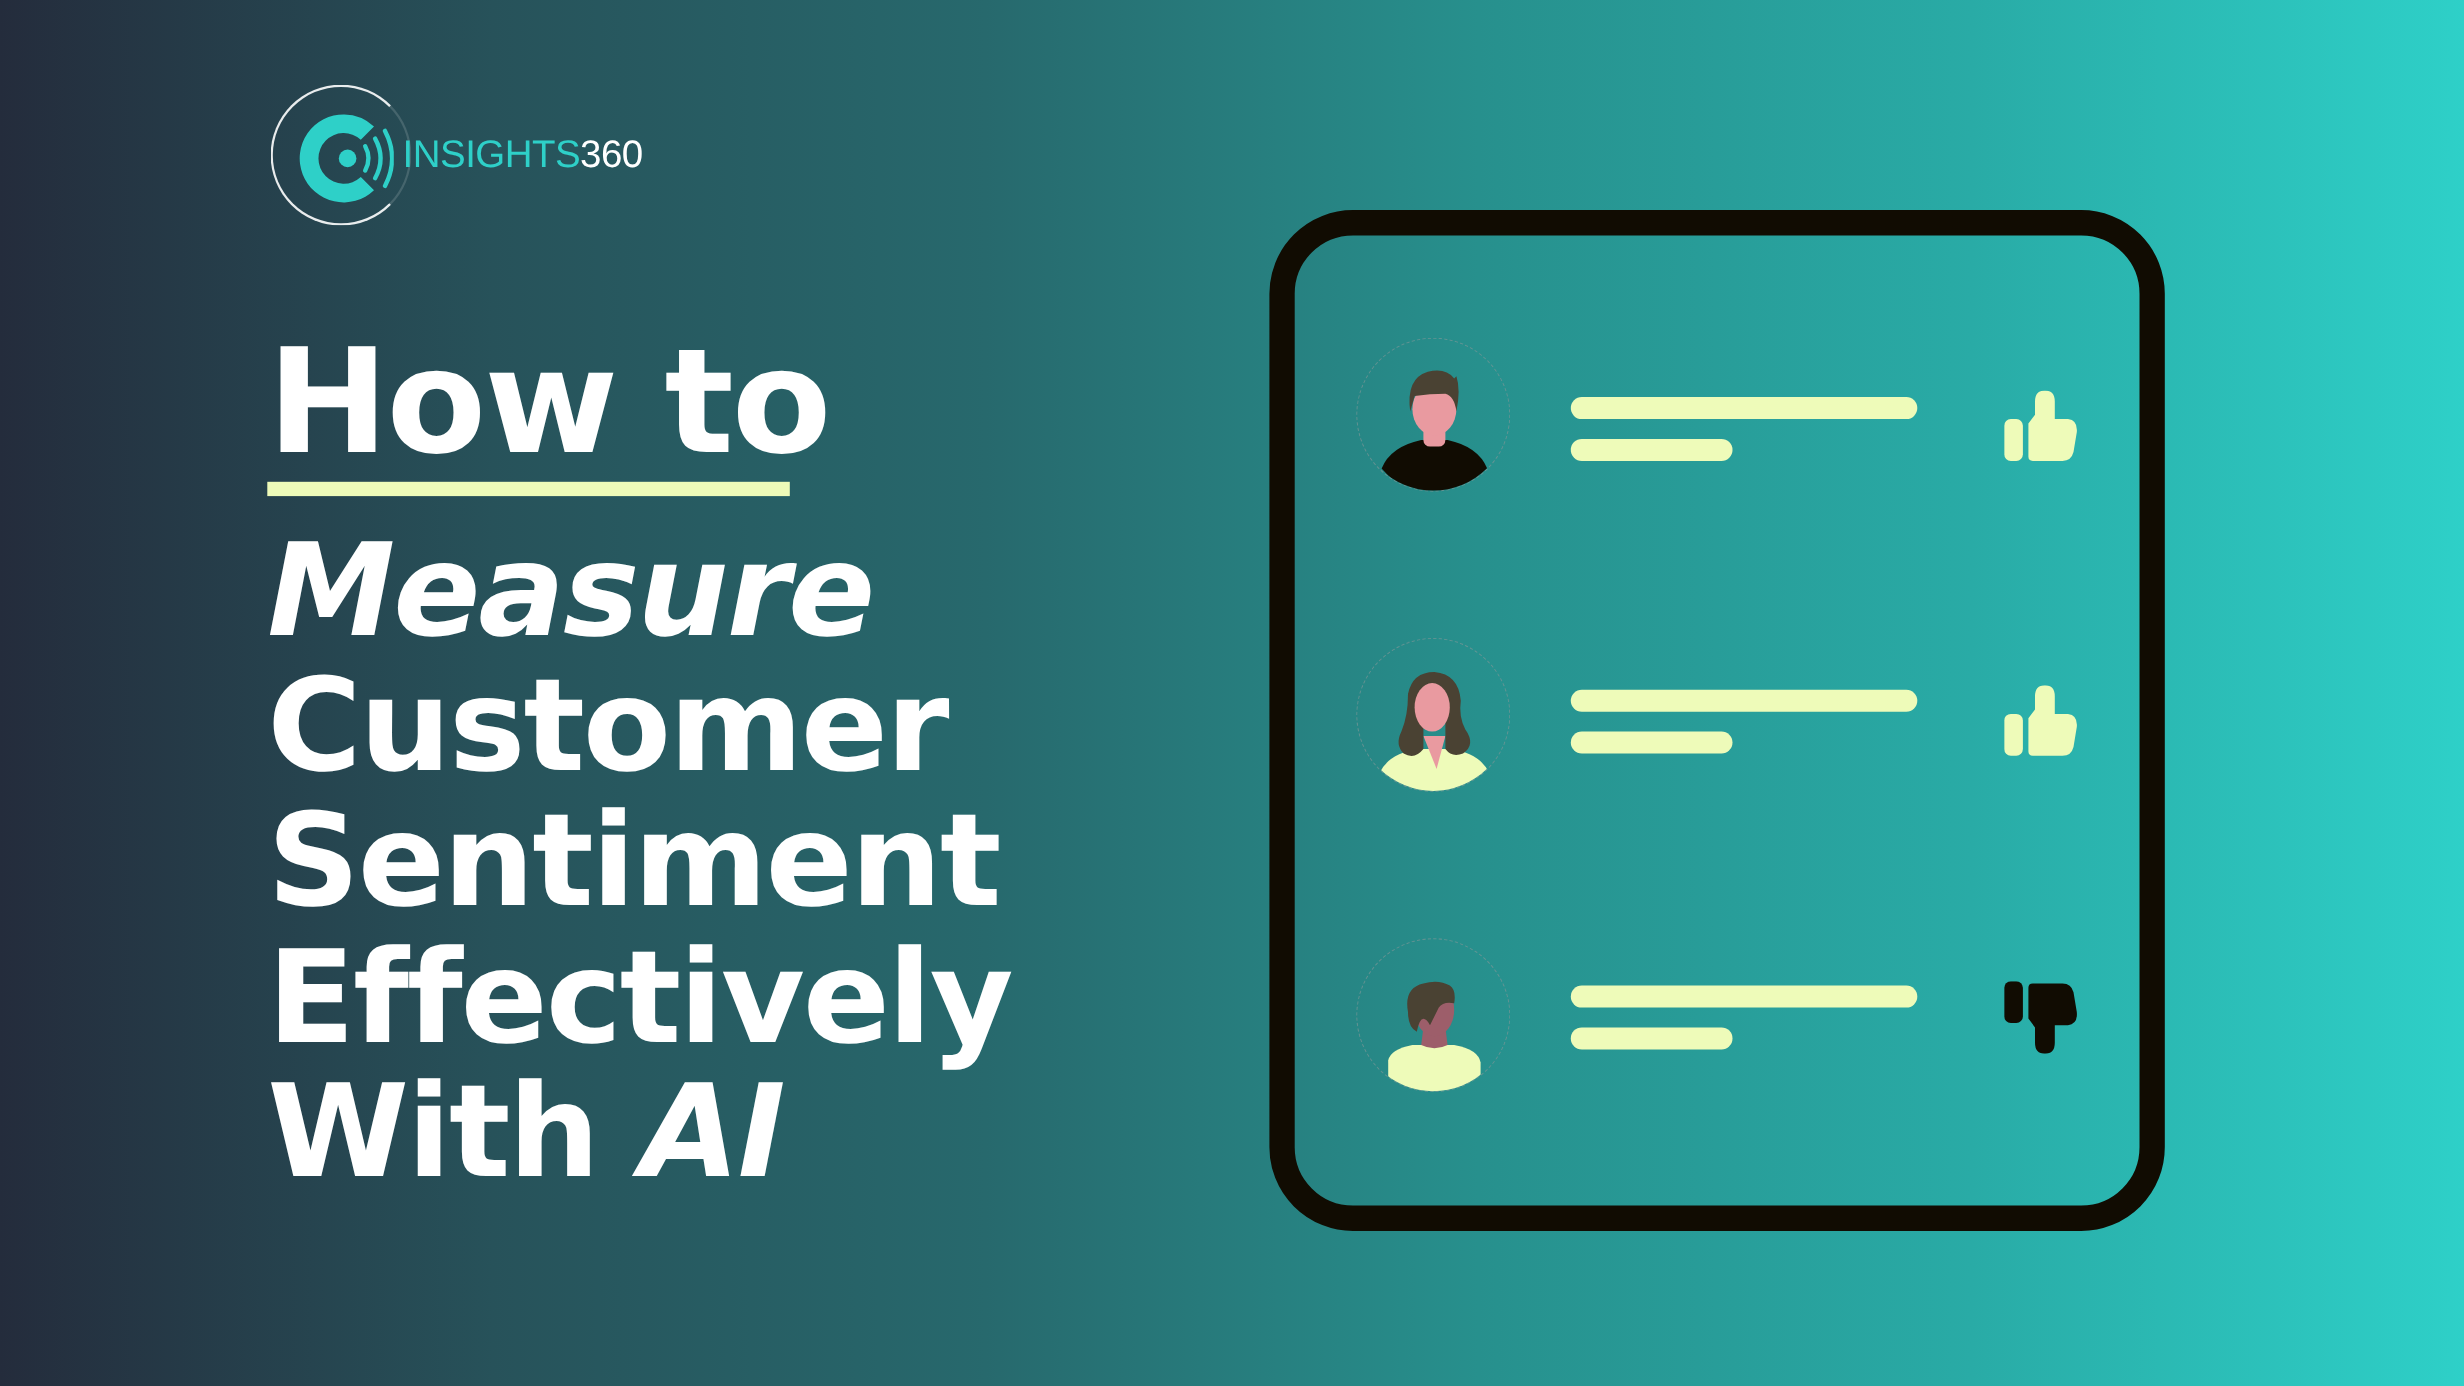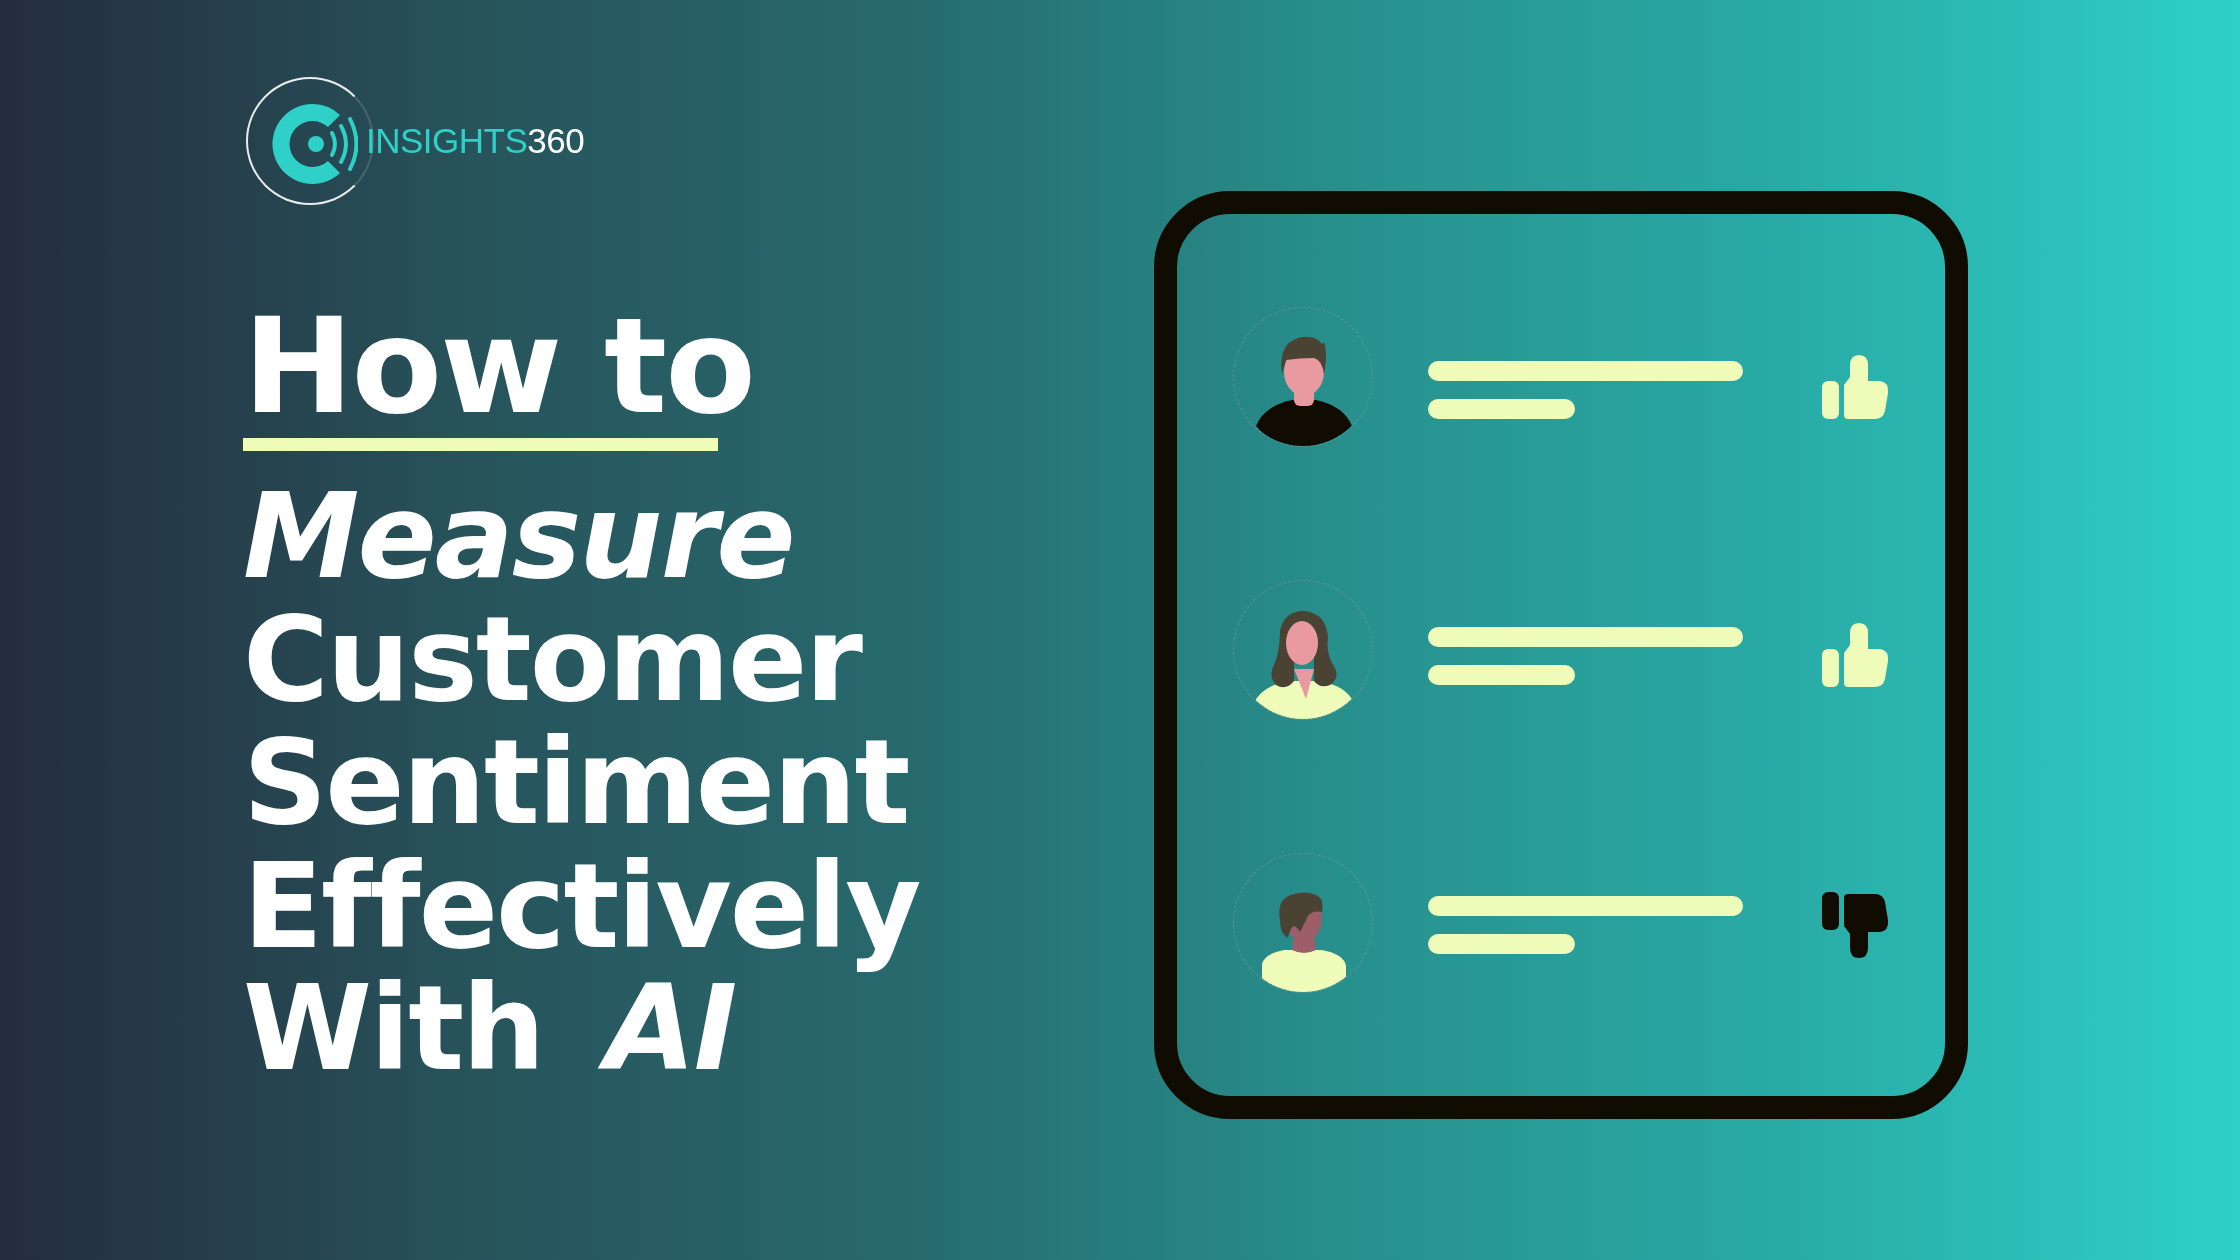--- a/index.html
+++ b/index.html
@@ -14,21 +14,21 @@
   .logo-mark { position:absolute; left:22px; top:22px; width:90px; height:90px; }
   .logo-text { position:absolute; left:120px; top:44px; font-size:35px; letter-spacing:-0.5px; line-height:40px; font-family:"Liberation Sans", sans-serif; font-weight:normal;text-align:center; }
   .logo-text .a { color:#2ed0c8; }
   .logo-text .b { color:#ffffff; }
 
   .headline { position:absolute; left:243px; color:#ffffff; font-weight:bold; font-family:"DejaVu Sans", sans-serif; white-space:nowrap;text-align:right; }
   .how { top:296px; font-size:132px; line-height:140px; letter-spacing:-2px; }
   .underline { position:absolute; left:243px; top:438px; width:475px; height:13px; background:#eefbb9; }
   .line { font-size:117px; line-height:123px; letter-spacing:-2px; }
   .l1 { top:475px;font-style:italic; } .l2 { top:598px; } .l3 { top:721px; } .l4 { top:845px; } .l5 { top:967px; }
-  .ai { font-style:italic;margin-left:23px; }
+  .ai { font-style:italic; }
 
   .frame { position:absolute; left:1154px; top:191px; width:814px; height:928px; box-sizing:border-box;
     border:23px solid #110c02; border-radius:76px; }
   .avatar { position:absolute; width:140px; height:140px; border-radius:50%; box-sizing:border-box;
     border:1px dashed rgba(120,150,150,0.7); overflow:hidden; }
   .avatar svg { position:absolute; left:0; top:0; }
   .bar { position:absolute; height:20px; border-radius:10px; background:#eefbb9; }
   .bar.long { width:315px; } .bar.short { width:147px; }
   .thumb { position:absolute; width:70px; height:66px; }
 </style>

